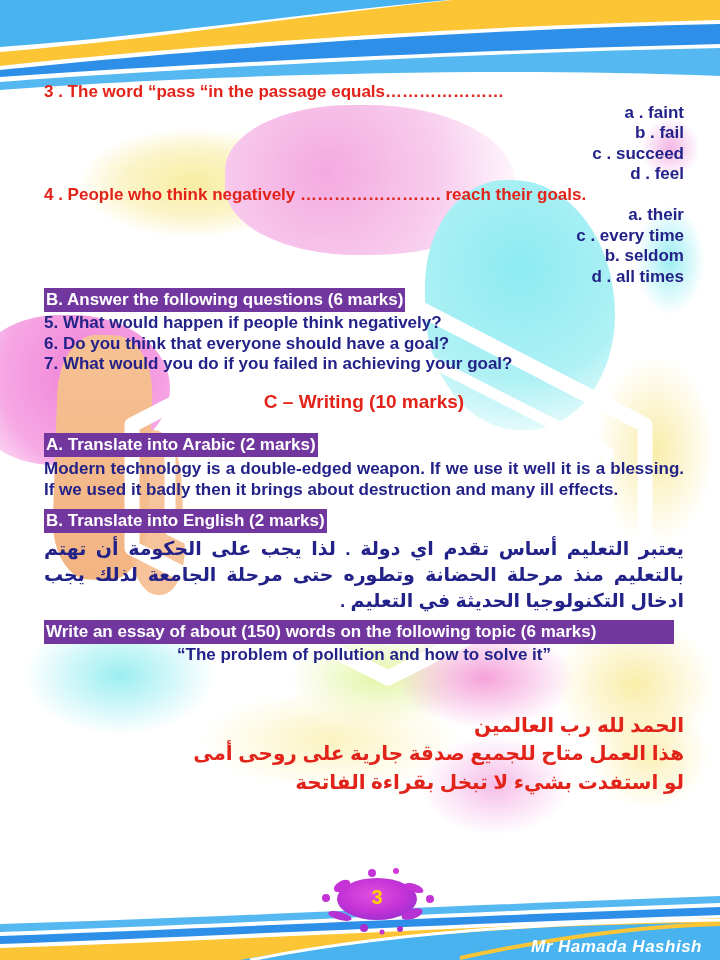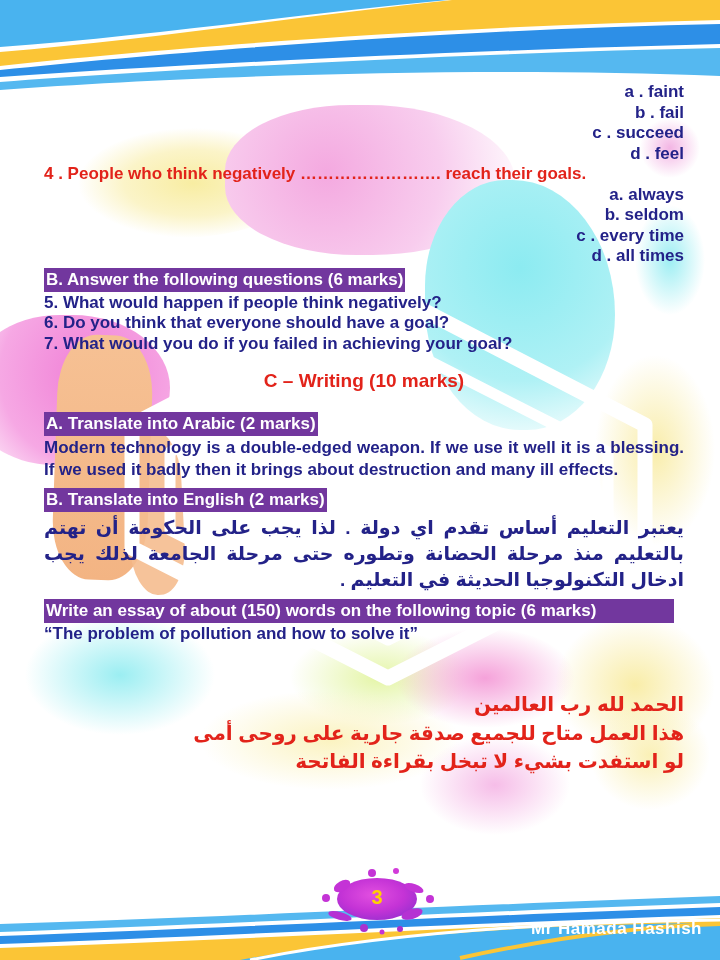--- a/index.html
+++ b/index.html
@@ -23,40 +23,40 @@
   .b-pink-bot    {left:395px;top:628px;width:180px;height:100px;background:radial-gradient(closest-side,#f5a2da,rgba(245,162,218,0));border-radius:48% 52% 50% 50%;}
   .b-yellow-bot  {left:555px;top:615px;width:160px;height:140px;background:radial-gradient(closest-side,#f9eda8,rgba(249,237,168,0));border-radius:50%;}
   .b-yellow-cen  {left:200px;top:690px;width:260px;height:100px;background:radial-gradient(closest-side,#fbf3c0,rgba(251,243,192,0));border-radius:50%;}
   .b-pink-low    {left:420px;top:735px;width:150px;height:100px;background:radial-gradient(closest-side,#f6bde8,rgba(246,189,232,0));border-radius:50%;}
   .b-yellow-low  {left:590px;top:700px;width:120px;height:110px;background:radial-gradient(closest-side,#faf0b6,rgba(250,240,182,0));border-radius:50%;}
   .hexes{position:absolute;left:0;top:0;pointer-events:none;}
   
   .hdr{position:absolute;left:0;top:0;}
   .ftr{position:absolute;left:0;bottom:0;}
   .footer-author{
-    position:absolute;right:18px;bottom:21px;color:#ffffff;
+    position:absolute;right:18px;bottom:3px;color:#ffffff;font-style:italic;
     font-size:17px;letter-spacing:.5px;z-index:6;
   }
   
   .content{position:absolute;left:44px;top:82px;width:640px;z-index:5;}
   .red{color:#e2231a;}
   .navy{color:#232288;}
   .stem{font-size:17px;line-height:20.5px;}
   .opt{font-size:17px;line-height:20.5px;text-align:right;}
   .bar{
     display:table;background:#72379e;color:#ffffff;font-size:17px;line-height:20px;
     padding:2px 2px 2px 2px;margin:1px 0;
   }
   .bar.full{width:628px;padding-right:0;}
   .q-line{font-size:17px;line-height:20.5px;}
   .writing-title{font-size:19px;text-align:center;margin:16px 0 20px 0;}
   .para{font-size:17px;line-height:21.5px;text-align:justify;margin:1px 0 8px 0;}
   .para-ar{direction:rtl;font-size:19px;line-height:26px;text-align:justify;margin:3px 0 0 0;}
   .essay-bar{margin-top:6px;}
-  .topic{font-size:17px;text-align:left;}
+  .topic{font-size:17px;text-align:center;}
   .closing{direction:rtl;text-align:right;font-size:20px;line-height:28.5px;margin-top:46px;}
   
   .splat-wrap{position:absolute;left:312px;top:866px;width:130px;height:70px;z-index:6;}
   .splat-num{
     position:absolute;left:0;top:14px;width:130px;text-align:center;
     color:#ffd200;font-size:20px;line-height:34px;
   }
 </style>
 </head>
 <body>
@@ -99,29 +99,30 @@
     <path d="M0,56 C200,49 440,37 720,27 L720,35 C440,44 200,57 0,64 Z" fill="#2d8fe7"></path>
     <path d="M0,68 C240,60 480,46 720,38 L720,80 L0,80 Z" fill="#fbc536"></path>
     <path d="M240,80 C380,54 550,44 720,43 L720,80 Z" fill="#49b3ef"></path>
     <path d="M250,80 C390,52 555,42 720,40" fill="none" stroke="#ffffff" stroke-width="3"></path>
     <path d="M460,78 C570,54 650,46 720,44" fill="none" stroke="#fbc536" stroke-width="4"></path>
   </svg>
   <div class="footer-author">Mr Hamada Hashish</div>
 
   <div class="content">
 
+    <div class="stem red">3 . The word “pass “in the passage equals…………………</div>
     <div class="opt navy">a . faint</div>
     <div class="opt navy">b . fail</div>
     <div class="opt navy">c . succeed</div>
     <div class="opt navy">d . feel</div>
 
     <div class="stem red">4 . People who think negatively ……………………. reach their goals.</div>
-    <div class="opt navy">a. always</div>
+    <div class="opt navy">a. their</div>
+    <div class="opt navy">c . every time</div>
     <div class="opt navy">b. seldom</div>
-    <div class="opt navy">c . every time</div>
     <div class="opt navy">d . all times</div>
 
     <div class="bar">B. Answer the following questions (6 marks)</div>
     <div class="q-line navy">5. What would happen if people think negatively?</div>
     <div class="q-line navy">6. Do you think that everyone should have a goal?</div>
     <div class="q-line navy">7. What would you do if you failed in achieving your goal?</div>
 
     <div class="writing-title red">C – Writing (10 marks)</div>
 
     <div class="bar">A. Translate into Arabic (2 marks)</div>

